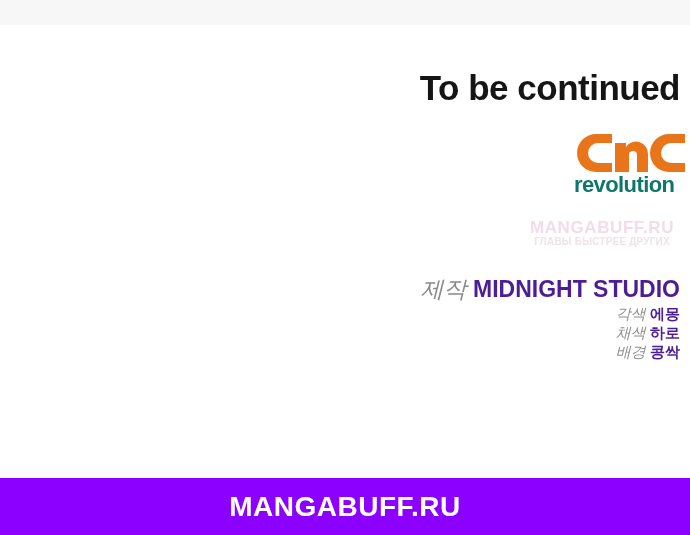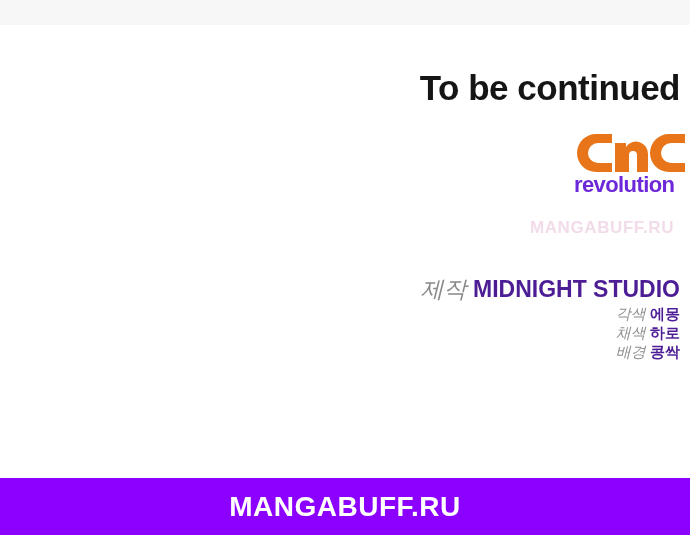--- a/index.html
+++ b/index.html
@@ -51,21 +51,21 @@
   #logo-mark {
     position:absolute; left:14px; top:0;
     width:112px; height:46px;
   }
   #logo-wordmark {
     position:absolute; left:12px; top:44px;
     width:115px;
     font-size:22px;
     font-weight:700;
     letter-spacing:-0.6px;
-    color:#6d28d9;
+    color:#0f766e;
     line-height:1;
     font-family:"Liberation Sans", sans-serif;
   }
 
   
   #art-watermark {
     position:absolute;
     right:2px; top:194px;
     width:172px;
     text-align:center;
@@ -146,20 +146,21 @@
           <path d="M20 4 L36 4 L36 13 L22 13 A9 9 0 0 0 22 33 L36 33 L36 42 L20 42 A19 19 0 0 1 20 4 Z"></path>
           <path d="M39 13 L50 13 L50 17 A12 12 0 0 1 72 24 L72 42 L61 42 L61 25 A4 4 0 0 0 53 25 L53 42 L39 42 Z"></path>
           <path d="M93 4 L109 4 L109 13 L95 13 A9 9 0 0 0 95 33 L109 33 L109 42 L93 42 A19 19 0 0 1 93 4 Z"></path>
         </g>
       </svg>
       <div id="logo-wordmark">revolution</div>
     </div>
 
     <div id="art-watermark">
       <span class="wm-main">MANGABUFF.RU</span>
+      <span class="wm-sub">ГЛАВЫ БЫСТРЕЕ ДРУГИХ</span>
     </div>
 
     <div id="credits">
       <span class="credit-line lead">
         <span class="credit-role">제작</span>
         <span class="credit-name">MIDNIGHT STUDIO</span>
       </span>
       <span class="credit-line sub">
         <span class="credit-role">각색</span>
         <span class="credit-name">에몽</span>

